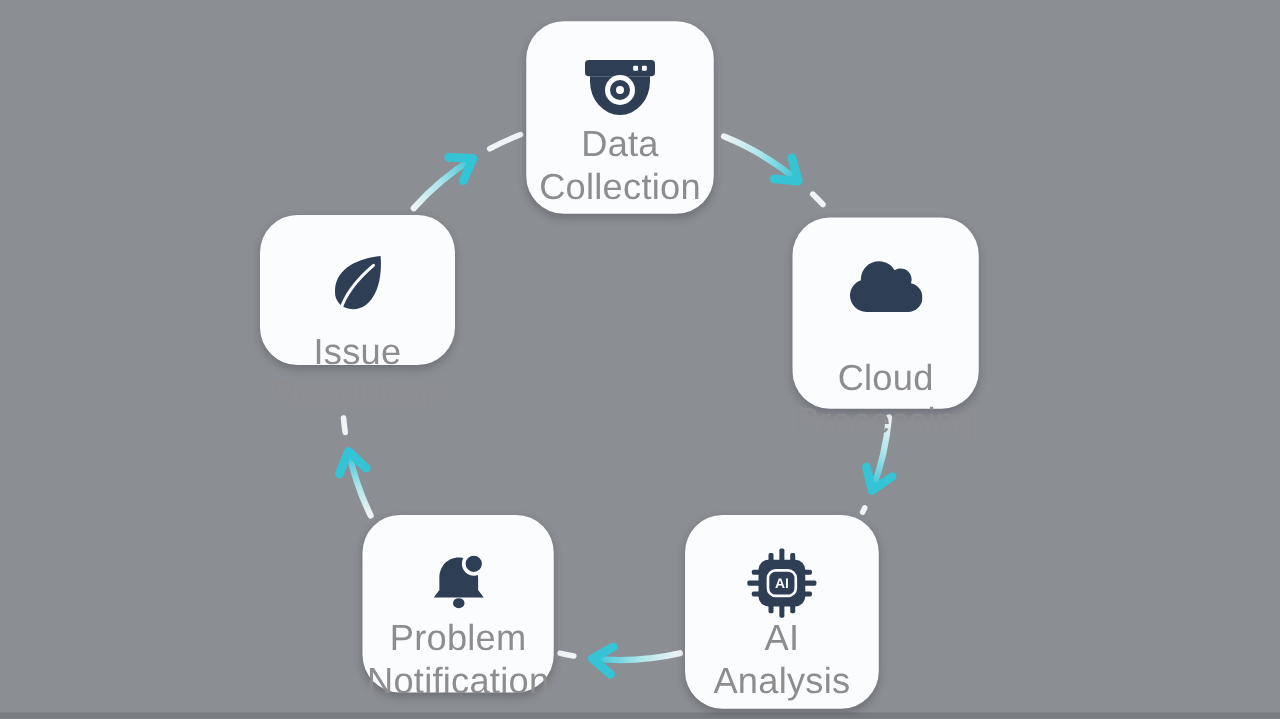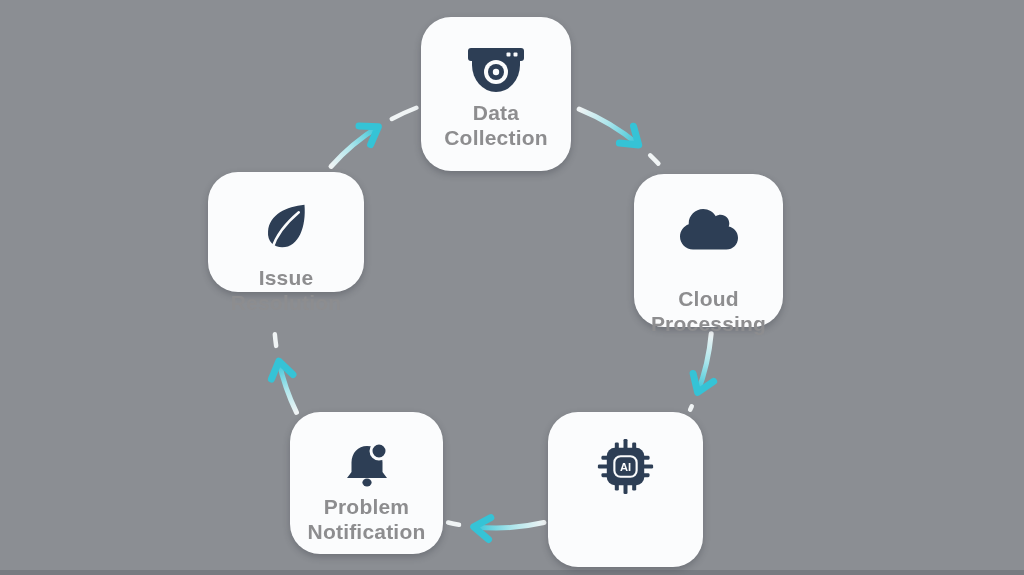--- a/index.html
+++ b/index.html
@@ -18,21 +18,21 @@
   #flow-arrows{position:absolute;inset:0;width:1024px;height:575px;pointer-events:none;}
   .card{
     position:absolute;background:var(--card);border-radius:30px;
     box-shadow:0 3px 7px rgba(35,40,50,.28);
     display:flex;flex-direction:column;align-items:center;
     padding:25px 8px 12px 8px;
   }
   .icon-wrap{height:58px;display:flex;align-items:center;justify-content:center;flex:0 0 auto;}
   .node-label{
     flex:1;display:flex;align-items:center;justify-content:center;
-    text-align:center;font-weight:700;font-size:21px;line-height:1.17;
+    text-align:center;font-weight:400;font-size:29px;line-height:1.17;
     color:var(--label);letter-spacing:.2px;padding-bottom:8px;
   }
   .bottom-shade{position:absolute;left:0;right:0;bottom:0;height:5px;background:rgba(55,60,68,.22);}
   
   #node-data-collection{left:421px;top:17px;width:150px;height:154px;}
   #node-cloud-processing{left:634px;top:174px;width:149px;height:153px;gap:30px;}
   #node-ai-analysis{left:548px;top:412px;width:155px;height:155px;}
   #node-problem-notification{left:290px;top:412px;width:153px;height:142px;}
   #node-issue-resolution{left:208px;top:172px;width:156px;height:120px;gap:11px;}
   svg.node-icon{display:block;}
@@ -138,20 +138,21 @@
           <rect x="5" y="39.5" width="10" height="4.5" rx="1.5"></rect>
           <rect x="49" y="20" width="10" height="4.5" rx="1.5"></rect>
           <rect x="49" y="29.75" width="14" height="4.5" rx="1.5"></rect>
           <rect x="49" y="39.5" width="10" height="4.5" rx="1.5"></rect>
           <rect x="11" y="11" width="42" height="42" rx="9"></rect>
         </g>
         <rect x="19.5" y="20.5" width="25" height="23" rx="7" fill="none" stroke="#fbfcfd" stroke-width="2.4"></rect>
         <text x="32" y="36.8" text-anchor="middle" font-size="12.5" font-weight="bold" fill="#fbfcfd">AI</text>
       </svg>
     </div>
+    <div class="node-label">AI Analysis</div>
   </div>
 
   <div class="card" id="node-problem-notification">
     <div class="icon-wrap">
       <svg class="node-icon" width="52" height="50" viewBox="0 0 52 50">
         <path class="ink" d="M26 5 c-9 0 -15.5 7 -15.5 16.5 v9.5 l-4.5 6 h40 l-4.5 -6 v-9.5 C41.5 12 35 5 26 5 z"></path>
         <ellipse class="ink" cx="26" cy="41.5" rx="4.6" ry="4"></ellipse>
         <circle class="ink" cx="38" cy="10" r="8" stroke="#fbfcfd" stroke-width="3"></circle>
       </svg>
     </div>

